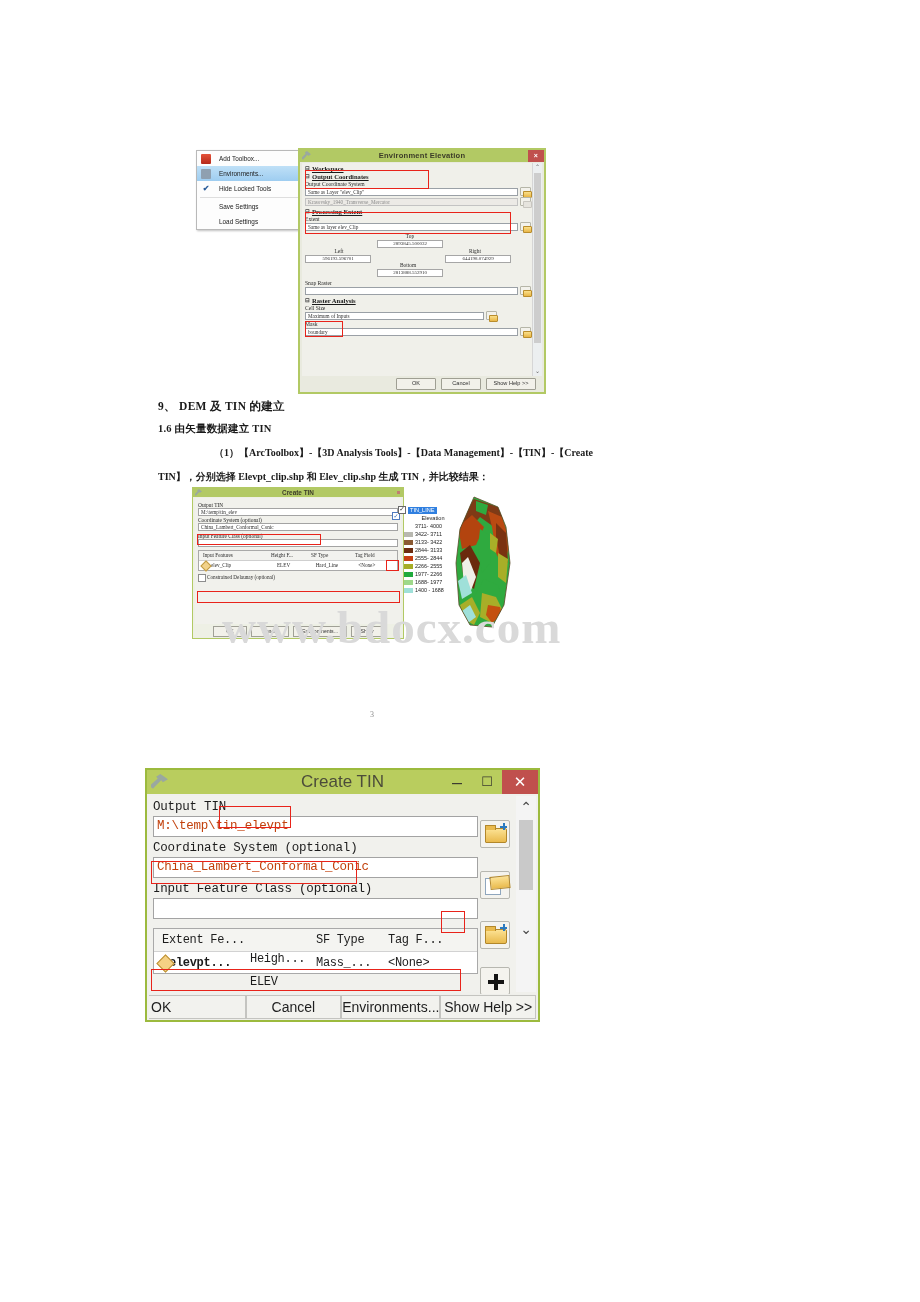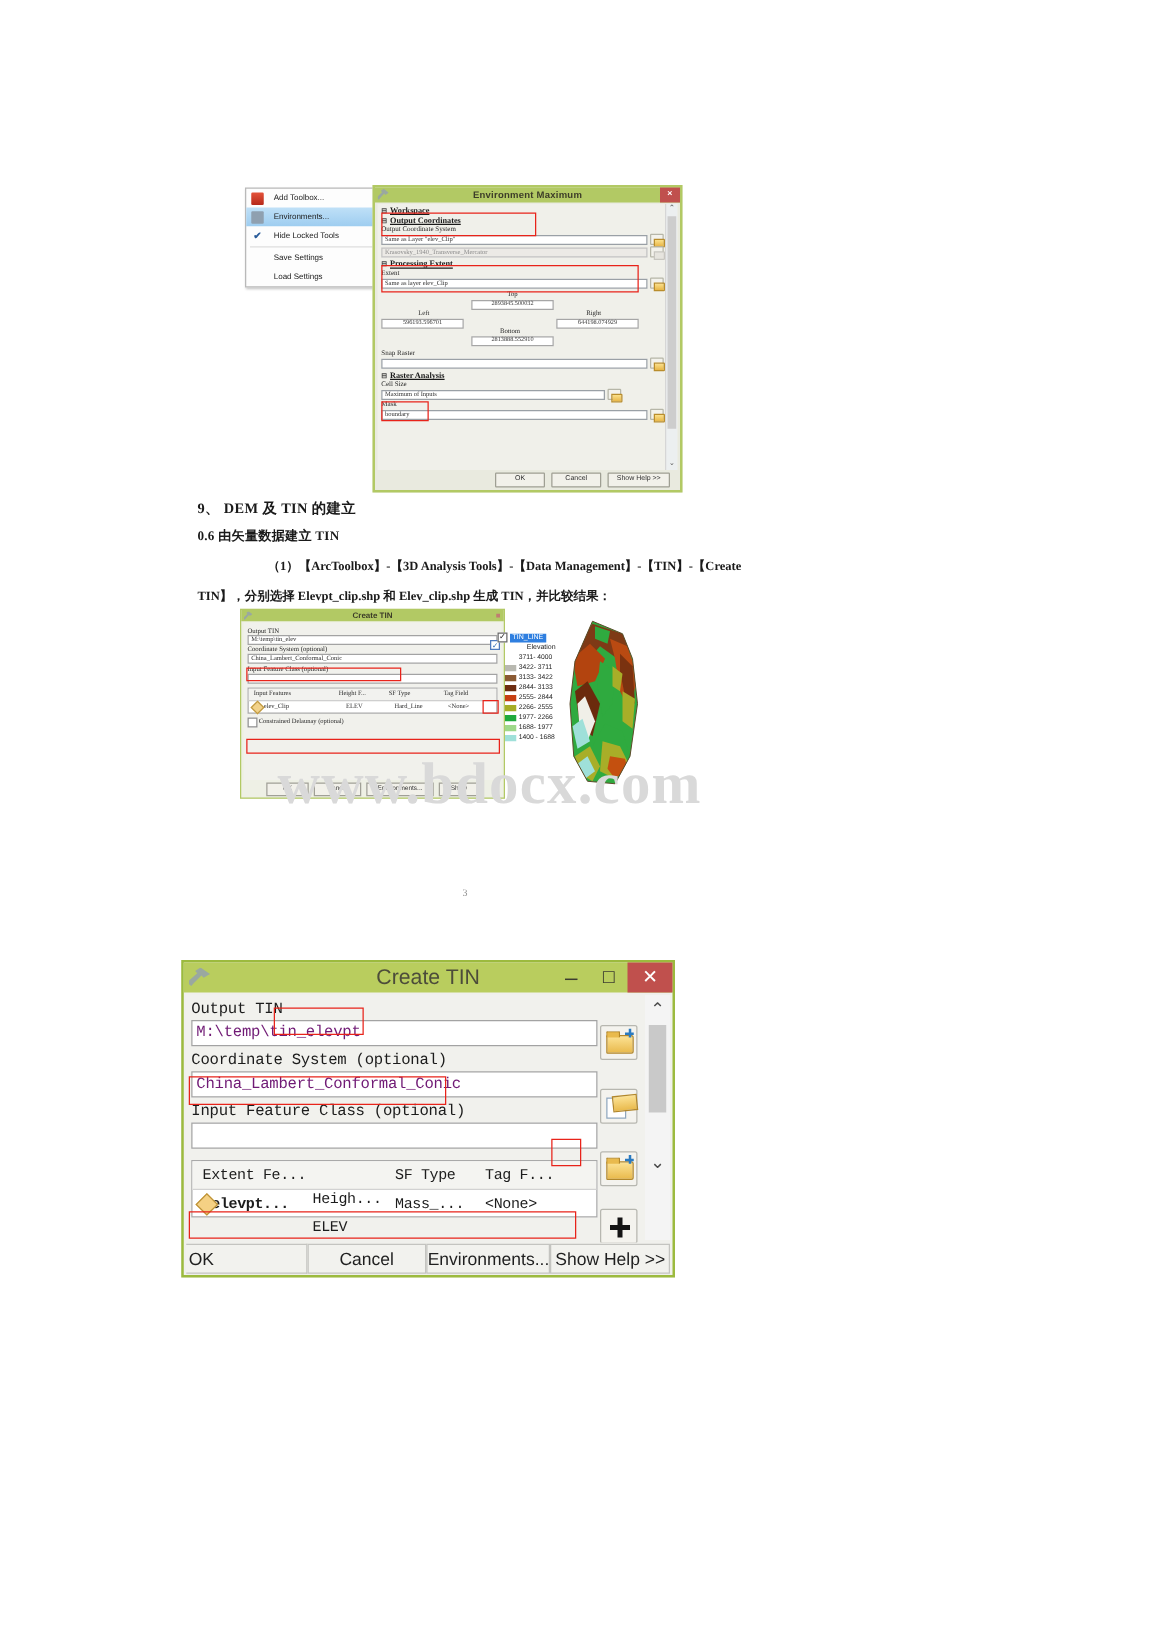--- a/index.html
+++ b/index.html
@@ -181,21 +181,21 @@
   .ct-win .wb{width:30px;text-align:center;font-size:15px;line-height:24px;color:#3c3c30;}
   .ct-win .wb.min{font-size:18px;}
   .ct-win .wb.max{font-size:13px;}
   .ct-win .wb.cls{background:#c0504d;color:#ffffff;font-size:15px;width:36px;font-family:"Liberation Sans",sans-serif;}
   .ct-body{position:absolute;left:2px;top:26px;right:2px;bottom:28px;background:#f1f1ed;}
   .ct-inner{position:absolute;left:4px;top:0;right:58px;bottom:0;
     font-family:"Liberation Mono","DejaVu Sans Mono",monospace;}
   .ct-lbl{font-size:12.5px;color:#1c1c1c;margin:4px 0 2px;letter-spacing:-.2px;}
   .ct-fld{
     height:21px;background:#fff;border:1px solid #a3a3a3;box-sizing:border-box;
-    font-size:12.5px;line-height:19px;padding-left:3px;color:#701a75;position:relative;letter-spacing:-.2px;
+    font-size:12.5px;line-height:19px;padding-left:3px;color:#c2410c;position:relative;letter-spacing:-.2px;
   }
   .ct-tbl{margin-top:9px;border:1px solid #a9a9a9;background:#fff;}
   .ct-th{display:flex;height:22px;align-items:center;background:#f4f4f1;border-bottom:1px solid #d2d2d2;}
   .ct-tr{display:flex;height:21px;align-items:center;position:relative;}
   .ct-th span,.ct-tr span{font-size:12px;color:#1c1c1c;letter-spacing:-.3px;}
   .cc1{width:96px;padding-left:8px;box-sizing:border-box;}
   .cc2{width:66px;margin-top:38px;}
   .cc3{width:72px;}
   .cc4{width:60px;}
   .ct-tr .diam{position:absolute;left:5px;top:5px;width:11px;height:11px;background:#f5d184;border:1px solid #bc9136;transform:rotate(45deg);}
@@ -271,21 +271,21 @@
         <span>Save Settings</span>
       </div>
       <div class="mi">
         <span>Load Settings</span>
       </div>
     </div>
 
     <div class="esdlg">
       <div class="es-title">
         <span class="hammer"></span>
-        <span>Environment Maximum</span>
+        <span>Environment Elevation</span>
         <span class="es-close">×</span>
       </div>
 
       <div class="es-body">
         <div class="es-scroll">
           <div class="arr">⌃</div>
           <div class="thumb"></div>
           <div class="arr" style="position:absolute;bottom:0;left:0;right:0;">⌄</div>
         </div>
 
@@ -346,21 +346,21 @@
         <div class="b wide">Show Help &gt;&gt;</div>
       </div>
 
       <div class="redbox" style="left:5px;top:20px;width:124px;height:19px;"></div>
       <div class="redbox" style="left:5px;top:62px;width:206px;height:22px;"></div>
       <div class="redbox" style="left:5px;top:171px;width:38px;height:16px;"></div>
     </div>
   </div>
 
   <div class="tx t1">9、   DEM 及 TIN 的建立</div>
-  <div class="tx t2">0.6  由矢量数据建立 TIN</div>
+  <div class="tx t2">1.6  由矢量数据建立 TIN</div>
   <div class="tx t3">（1）【ArcToolbox】-【3D Analysis Tools】-【Data Management】-【TIN】-【Create</div>
   <div class="tx t4">TIN】，分别选择 Elevpt_clip.shp 和 Elev_clip.shp 生成 TIN，并比较结果：</div>
 
   <div class="fig2">
 
     <div class="ct-small">
       <div class="cts-title">
         <span class="hammer"></span>
         <span>Create TIN</span>
         <span class="dot"></span>

